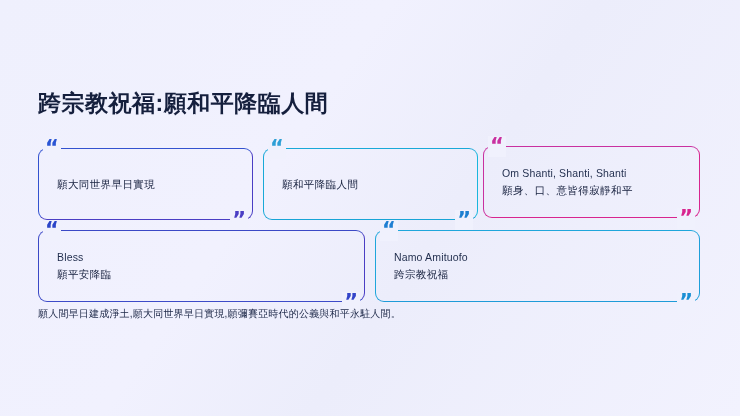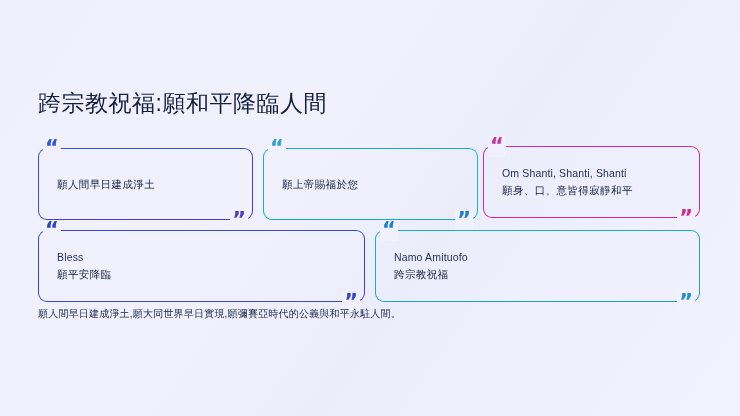--- a/index.html
+++ b/index.html
@@ -23,21 +23,21 @@
     inset: 0;
     padding: 0;
   }
 
   
   .title {
     position: absolute;
     left: 38px;
     top: 88px;
     font-size: 23px;
-    font-weight: normal;
+    font-weight: bold;
     letter-spacing: 0.5px;
     color: #151f3d;
     white-space: nowrap;
   }
 
   
   .cards-layer { position:absolute; inset:0; }
 
   .card {
     position: absolute;
@@ -130,29 +130,29 @@
 
 <div class="slide">
 
   <h1 class="title">跨宗教祝福:願和平降臨人間</h1>
 
   <div class="cards-layer">
 
     <div class="card" id="card-1">
       <span class="q q-open">“</span>
       <div class="card-body">
-        <div class="line-zh">願人間早日建成淨土</div>
+        <div class="line-zh">願大同世界早日實現</div>
       </div>
       <span class="q q-close">”</span>
     </div>
 
     <div class="card" id="card-2">
       <span class="q q-open">“</span>
       <div class="card-body">
-        <div class="line-zh">願上帝賜福於您</div>
+        <div class="line-zh">願和平降臨人間</div>
       </div>
       <span class="q q-close">”</span>
     </div>
 
     <div class="card" id="card-3">
       <span class="q q-open">“</span>
       <div class="card-body">
         <div class="line-en">Om Shanti, Shanti, Shanti</div>
         <div class="line-zh">願身、口、意皆得寂靜和平</div>
       </div>

